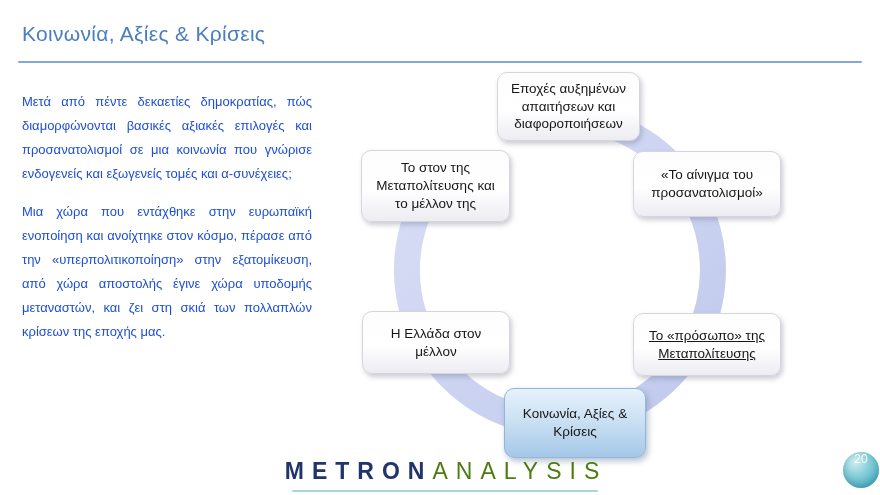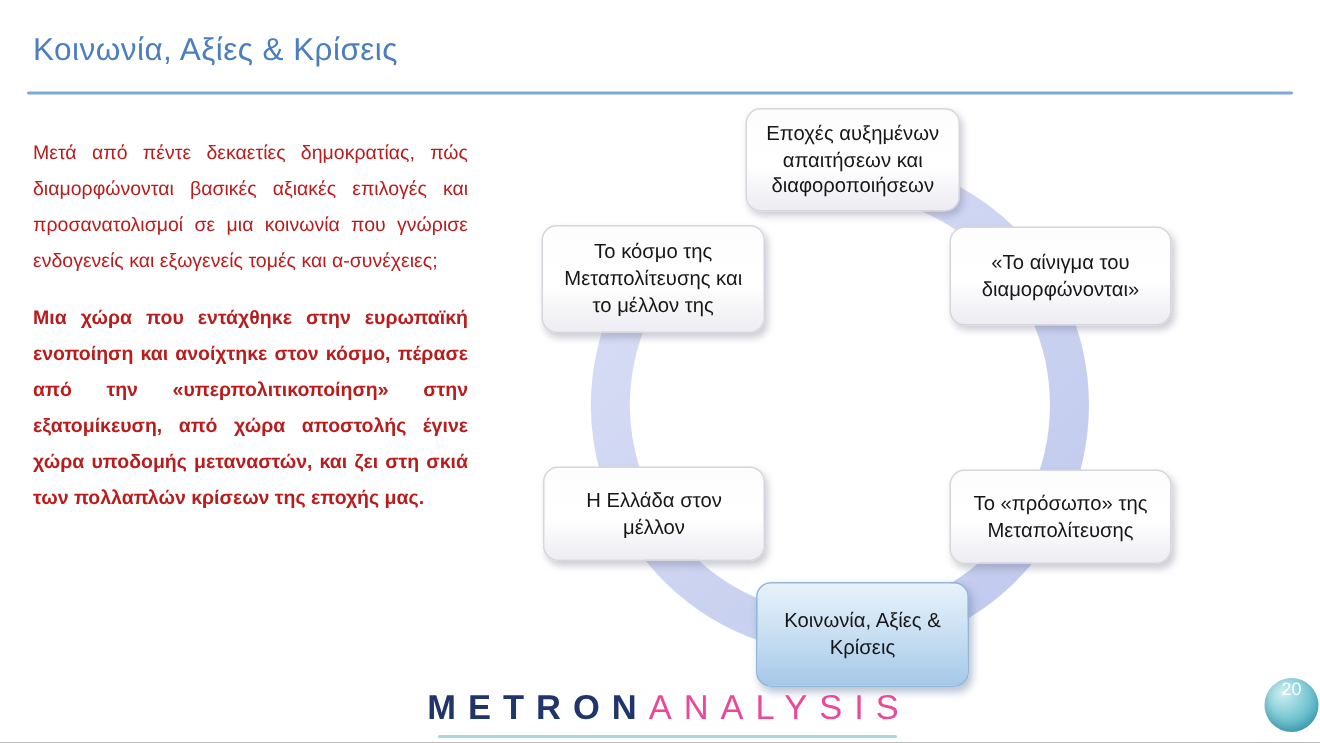--- a/index.html
+++ b/index.html
@@ -16,55 +16,55 @@
     font-size:21px;letter-spacing:.3px;color:#4A7EBE;font-weight:normal;
   }
   .divider{
     position:absolute;left:18px;top:61px;width:844px;height:2px;
     background:#7FA8D8;border-radius:2px;
   }
 
   
   .body-text{
     position:absolute;left:22px;top:90px;width:290px;
-    font-size:13px;line-height:24px;color:#b91c1c;text-align:justify;
+    font-size:13px;line-height:24px;color:#1d4ed8;text-align:justify;
   }
   .body-text p{margin:0 0 14px 0;}
-  .body-text p:last-child{margin-bottom:0;font-weight:bold;}
+  .body-text p:last-child{margin-bottom:0;}
 
   
   .ring-svg{position:absolute;left:0;top:0;width:880px;height:495px;pointer-events:none;}
 
   .node{
     position:absolute;display:flex;align-items:center;justify-content:center;
     text-align:center;padding:5px 9px;border-radius:10px;
     font-size:13.5px;line-height:1.32;color:#161616;
     background:linear-gradient(180deg,#fdfdfe 0%,#ffffff 55%,#ececf2 100%);
     border:1px solid #d5d5dc;
     box-shadow:2px 3px 5px rgba(110,110,135,.35);
   }
   .node.highlight{
     background:linear-gradient(180deg,#e6f2fb 0%,#cfe3f4 40%,#a5c8e8 100%);
     border:1px solid #93b5d8;
     box-shadow:2px 3px 6px rgba(90,115,150,.45);
   }
   .n-top        {left:497px;top:72px; width:143px;height:69px;}
   .n-right-up   {left:633px;top:151px;width:148px;height:66px;}
-  .n-right-low  {left:633px;top:313px;width:148px;height:63px;}
+  .n-right-low  {left:633px;top:313px;width:148px;height:63px;text-decoration:underline;}
   .n-bottom     {left:504px;top:388px;width:142px;height:70px;}
   .n-left-low   {left:362px;top:311px;width:148px;height:63px;}
   .n-left-up    {left:361px;top:150px;width:149px;height:72px;}
 
   
   .logo{
     position:absolute;left:0;top:458px;width:892px;text-align:center;
     font-size:23px;letter-spacing:8px;font-weight:normal;white-space:nowrap;
   }
   .logo .metron{color:#20356А;color:#20356A;font-weight:bold;}
-  .logo .analysis{color:#ec4899;margin-top:28px;}
+  .logo .analysis{color:#4d7c0f;margin-top:28px;}
   .logo-underline{
     position:absolute;left:292px;top:490px;width:306px;height:2px;
     background:#A9D8DC;border-radius:2px;
   }
 
   
   .page-ball{
     position:absolute;left:843px;top:452px;width:36px;height:36px;border-radius:50%;
     background:radial-gradient(circle at 35% 28%, #cfeef2 0%, #8fd2db 35%, #55b4c7 72%, #3f9fb4 100%);
     display:flex;justify-content:center;
@@ -93,33 +93,33 @@
       </linearGradient>
     </defs>
     <path d="M 512.7 124.5 A 153 153 0 1 1 437.8 177.9" fill="none" stroke="url(#ringGrad)" stroke-width="26"></path>
     <polygon points="419.4,164.1 456.2,191.7 457.1,152.3" fill="#C6CFEF"></polygon>
   </svg>
 
   <div class="node n-top">
     <span>Εποχές αυξημένων απαιτήσεων και διαφοροποιήσεων</span>
   </div>
   <div class="node n-right-up">
-    <span>«Το αίνιγμα του διαμορφώνονται»</span>
+    <span>«Το αίνιγμα του προσανατολισμοί»</span>
   </div>
   <div class="node n-right-low">
     <span>Το «πρόσωπο» της Μεταπολίτευσης</span>
   </div>
   <div class="node highlight n-bottom">
     <span>Κοινωνία, Αξίες &amp; Κρίσεις</span>
   </div>
   <div class="node n-left-low">
     <span>Η Ελλάδα στον μέλλον</span>
   </div>
   <div class="node n-left-up">
-    <span>Το κόσμο της Μεταπολίτευσης και το μέλλον της</span>
+    <span>Το στον της Μεταπολίτευσης και το μέλλον της</span>
   </div>
 
   <div class="logo">
     <span class="metron">METRON</span><span class="analysis">ANALYSIS</span>
   </div>
   <div class="logo-underline"></div>
 
   <div class="page-ball">
     <span>20</span>
   </div>

